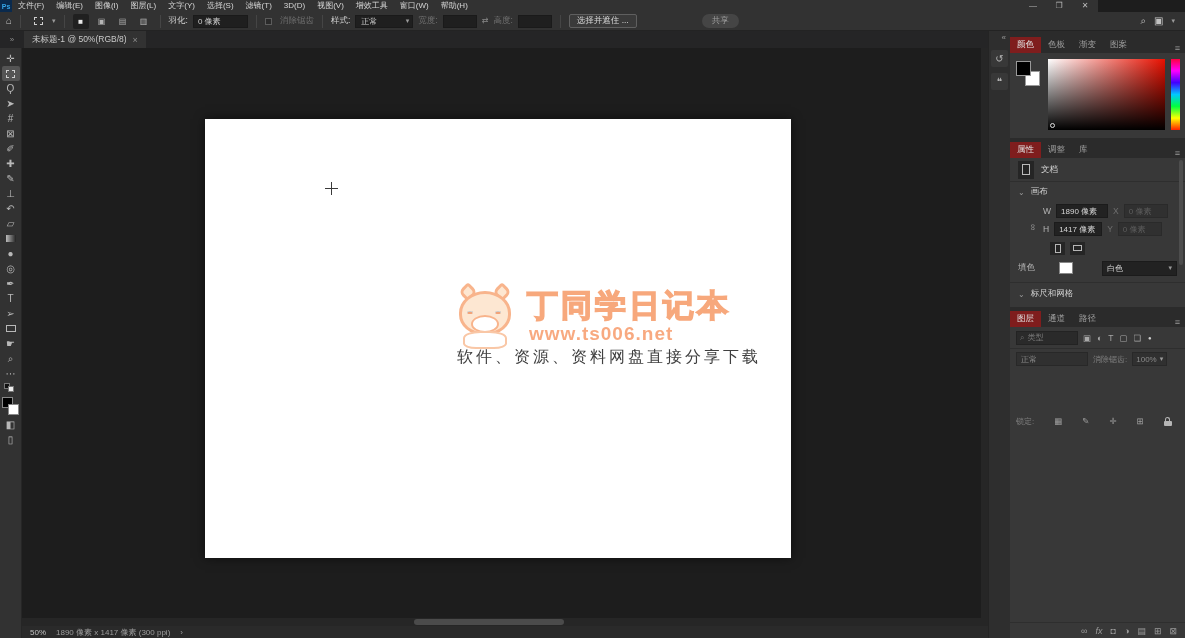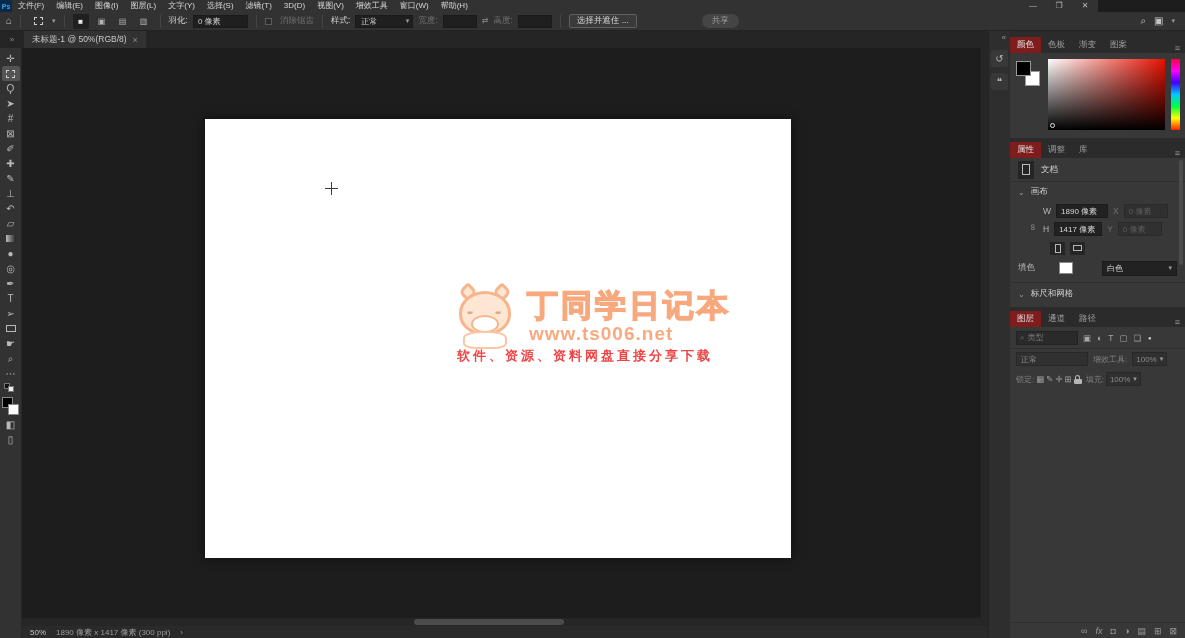--- a/index.html
+++ b/index.html
@@ -68,21 +68,21 @@
   #wm-dog { position:absolute; left:0; top:2px; width:64px; height:64px; }
   #wm-dog .head { position:absolute; left:4px; top:6px; width:52px; height:44px; border:3px solid #f8b48c; border-radius:50% 50% 46% 46%; background:#fde7d2; }
   #wm-dog .ear { position:absolute; width:14px; height:14px; border:3px solid #f8b48c; background:#fde7d2; transform:rotate(45deg); border-radius:3px 6px 3px 6px; top:0; }
   #wm-dog .ear.l { left:6px; } #wm-dog .ear.r { left:40px; }
   #wm-dog .muzzle { position:absolute; left:16px; top:30px; width:28px; height:18px; background:#fff; border:2px solid #f8b48c; border-radius:50%; }
   #wm-dog .eye { position:absolute; top:26px; width:6px; height:3px; border-bottom:2px solid #f2a378; border-radius:50%; }
   #wm-dog .eye.l { left:12px; } #wm-dog .eye.r { left:40px; }
   #wm-dog .body { position:absolute; left:8px; top:46px; width:44px; height:18px; background:#fff; border:2px solid #f9c7a6; border-radius:40% 40% 30% 30%; }
   #wm-title { position:absolute; left:72px; top:2px; font-size:31px; font-weight:bold; letter-spacing:3px; color:rgba(255,255,255,0); -webkit-text-stroke:1.5px #f7a87c; white-space:nowrap; }
   #wm-url { position:absolute; left:74px; top:40px; font-size:19px; font-weight:bold; color:#f79b6b; opacity:.85; letter-spacing:1px; }
-  #wm-sub { position:absolute; left:2px; top:64px; font-size:13px; color:#ef4444; letter-spacing:3px; white-space:nowrap;font-weight:bold; }
+  #wm-sub { position:absolute; left:2px; top:64px; font-size:16px; color:#404040; letter-spacing:3px; white-space:nowrap; }
 
   
   #hscroll { left:22px; top:618px; width:966px; height:8px; background:#262626; }
   #hscroll .thumb { position:absolute; left:392px; top:1px; width:150px; height:6px; background:#4b4b4b; border-radius:3px; }
   #vscroll { left:981px; top:48px; width:7px; height:570px; background:#262626; }
   #statusbar { left:22px; top:626px; width:966px; height:12px; background:#2a2a2a; display:flex; align-items:center; gap:10px; padding-left:8px; font-size:8px; color:#9c9c9c; }
   #statusbar .zoom { color:#c0c0c0; }
 
   
   #dock { left:988px; top:31px; width:22px; height:607px; background:#2e2e2e; border-left:1px solid #242424; display:flex; flex-direction:column; align-items:center; }
@@ -129,21 +129,21 @@
   
   #layers-panel { flex:1; display:flex; flex-direction:column; }
   #layers-filter { height:22px; gap:4px; padding:0 6px; border-bottom:1px solid #2e2e2e; }
   #layer-search { background:#2a2a2a; border:1px solid #232323; height:14px; width:62px; display:flex; align-items:center; gap:3px; padding:0 3px; color:#7a7a7a; font-size:8px; }
   .flt-icon { color:#a8a8a8; font-size:8.5px; padding:0 1px; }
   .flt-dot { color:#cfcfcf; font-size:6px; margin-left:2px; }
   #blend-row { height:20px; gap:5px; padding:0 6px; }
   #blend-drop { background:#303030; border:1px solid #282828; height:14px; width:72px; display:flex; align-items:center; padding:0 4px; color:#8a8a8a; font-size:8px; }
   .gray-lab { color:#7f7f7f; font-size:8px; white-space:nowrap; }
   .pct-box { background:#303030; border:1px solid #282828; height:14px; padding:0 3px; display:flex; align-items:center; gap:3px; color:#8a8a8a; font-size:8px; }
-  #lock-row { height:20px; gap:2px; padding:0 6px; }
+  #lock-row { height:20px; gap:20px; padding:0 6px;margin-top:42px; }
   .lock-ic { color:#9f9f9f; font-size:8.5px; }
   .padlock { position:relative; width:8px; height:9px; display:inline-block; }
   .padlock .sh { position:absolute; left:1px; top:0; width:5px; height:5px; border:1px solid #b5b5b5; border-bottom:none; border-radius:3px 3px 0 0; }
   .padlock .bd { position:absolute; left:0; top:4px; width:8px; height:5px; background:#b5b5b5; border-radius:1px; }
   #layer-row { height:22px; background:#505050; display:flex; align-items:center; gap:6px; padding:0 6px 0 4px; margin-top:2px; }
   .eye { position:relative; width:11px; height:7px; border:1px solid #c9c9c9; border-radius:50%; }
   .eye i { position:absolute; left:3px; top:1px; width:3px; height:3px; background:#c9c9c9; border-radius:50%; }
   #layer-thumb { width:24px; height:17px; background:#fff; border:1px solid #777; }
   #layer-name { font-size:8.5px; color:#dcdcdc; flex:1; }
   #layers-bottom { margin-top:auto; height:16px; display:flex; align-items:center; justify-content:flex-end; gap:8px; padding:0 8px; border-top:1px solid #2e2e2e; color:#9a9a9a; }
@@ -393,21 +393,21 @@
       <span class="flt-icon">◐</span>
       <span class="flt-icon">T</span>
       <span class="flt-icon">▢</span>
       <span class="flt-icon">❏</span>
       <span class="flt-dot">●</span>
     </div>
     <div class="prow" id="blend-row">
       <span id="blend-drop">
         <span>正常</span>
       </span>
-      <span class="gray-lab">增效工具:</span>
+      <span class="gray-lab">消除锯齿:</span>
       <span class="pct-box">
         <span>100%</span>
         <span class="caret">▾</span>
       </span>
     </div>
     <div class="prow" id="lock-row">
       <span class="gray-lab">锁定:</span>
       <span class="lock-ic">▦</span>
       <span class="lock-ic">✎</span>
       <span class="lock-ic">✛</span>

